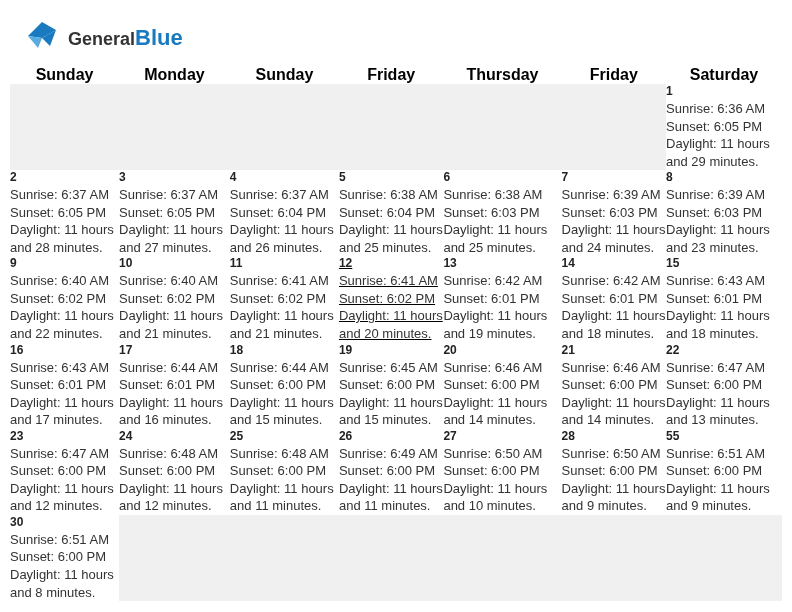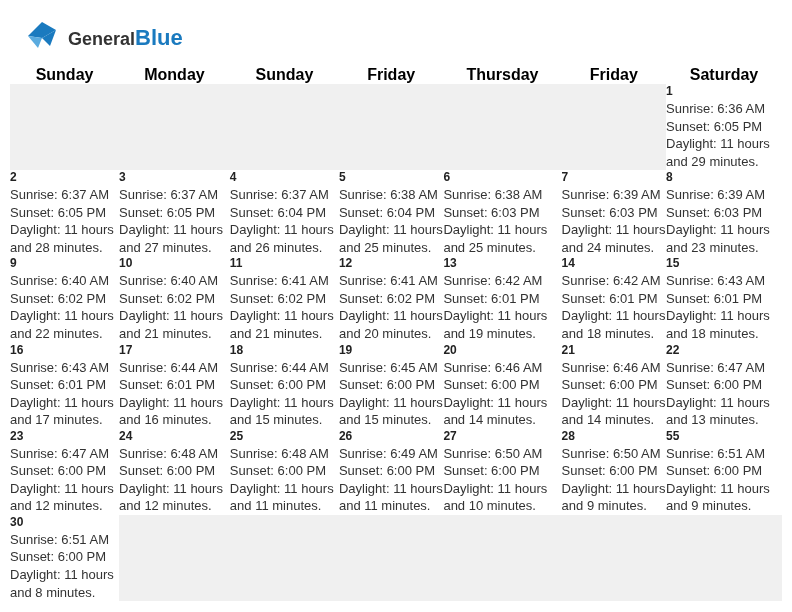--- a/index.html
+++ b/index.html
@@ -143,21 +143,21 @@
             <div class="day-info">Sunrise: 6:40 AM<br>Sunset: 6:02 PM<br>Daylight: 11 hours and 22 minutes.</div>
           </td>
           <td style="height: 80px; margin-top: 48px;">
             <span class="day-num">10</span>
             <div class="day-info">Sunrise: 6:40 AM<br>Sunset: 6:02 PM<br>Daylight: 11 hours and 21 minutes.</div>
           </td>
           <td style="height: 80px;">
             <span class="day-num">11</span>
             <div class="day-info">Sunrise: 6:41 AM<br>Sunset: 6:02 PM<br>Daylight: 11 hours and 21 minutes.</div>
           </td>
-          <td style="height: 80px;">
+          <td style="height: 80px; text-decoration: underline;">
             <span class="day-num">12</span>
             <div class="day-info">Sunrise: 6:41 AM<br>Sunset: 6:02 PM<br>Daylight: 11 hours and 20 minutes.</div>
           </td>
           <td style="height: 80px;">
             <span class="day-num">13</span>
             <div class="day-info">Sunrise: 6:42 AM<br>Sunset: 6:01 PM<br>Daylight: 11 hours and 19 minutes.</div>
           </td>
           <td style="height: 80px;">
             <span class="day-num">14</span>
             <div class="day-info">Sunrise: 6:42 AM<br>Sunset: 6:01 PM<br>Daylight: 11 hours and 18 minutes.</div>

